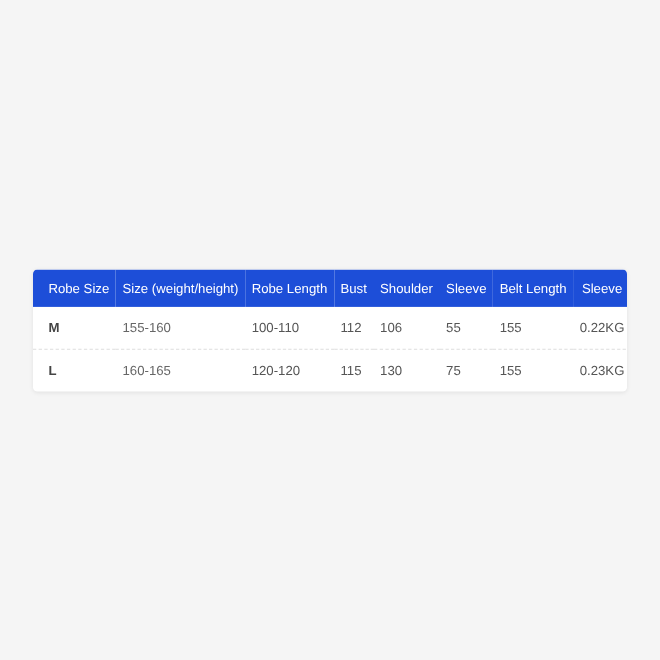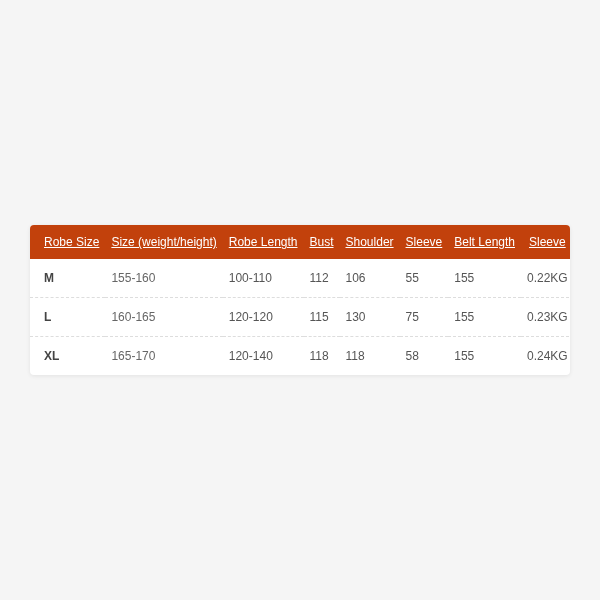--- a/index.html
+++ b/index.html
@@ -18,23 +18,22 @@
       overflow: hidden;
       width: 540px;
       box-shadow: 0 1px 4px rgba(0,0,0,0.08);
     }
     table {
       width: 100%;
       border-collapse: collapse;
       font-size: 12px;
     }
     thead tr {
-      background-color: #c2410c;
+      background-color: #1d4ed8;
       color: #fff;
-      text-decoration: underline;
     }
     thead th {
       padding: 10px 6px;
       font-weight: normal;
       white-space: nowrap;
     }
     thead th:first-child {
       text-align: left;
       padding-left: 14px;
     }
@@ -91,25 +90,15 @@
         <tr>
           <td>L</td>
           <td>160-165</td>
           <td>120-120</td>
           <td>115</td>
           <td>130</td>
           <td>75</td>
           <td>155</td>
           <td>0.23KG</td>
         </tr>
-        <tr>
-          <td>XL</td>
-          <td>165-170</td>
-          <td>120-140</td>
-          <td>118</td>
-          <td>118</td>
-          <td>58</td>
-          <td>155</td>
-          <td>0.24KG</td>
-        </tr>
       </tbody>
   </table>
 </div>
 
 </body></html>

